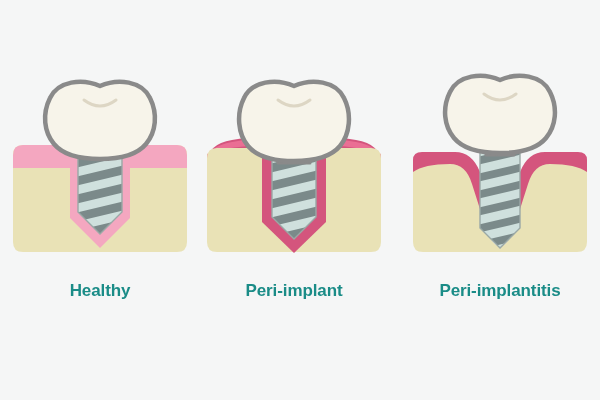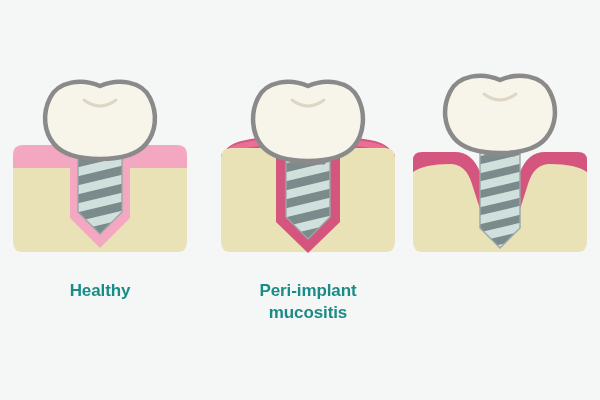--- a/index.html
+++ b/index.html
@@ -91,21 +91,21 @@
         <path d="M100,26 C118,18 142,21 150,38 C158,54 156,72 146,84 C136,96 116,99 100,99
                  C84,99 64,96 54,84 C44,72 42,54 50,38 C58,21 82,18 100,26 Z" fill="#f7f4ea" stroke="#8a8a8a" stroke-width="4.5" stroke-linejoin="round"></path>
         <path d="M84,40 Q100,52 116,40" fill="none" stroke="#ddd6c4" stroke-width="3" stroke-linecap="round"></path>
       </svg>
     </div>
     <div class="panel-label">
       <span class="line">Healthy</span>
     </div>
   </div>
 
-  <div class="panel" style="left:208px;">
+  <div class="panel" style="left:194px;">
     <div class="panel-art">
       <svg viewBox="0 0 200 200" width="200" height="200">
         <defs>
           <clipPath id="c2-screw">
             <path d="M78,100 L122,100 L122,157 L100,179 L78,157 Z"></path>
           </clipPath>
         </defs>
 
         <path d="M13,104 Q13,84 38,80 Q70,74 100,74 Q130,74 162,80 Q187,84 187,104 L187,120 L13,120 Z" fill="#d4557d"></path>
         <path d="M13,104 Q13,86 38,82 Q70,76 100,76 Q130,76 162,82 Q187,86 187,104 L187,94 Q160,84 100,84 Q40,84 13,94 Z" fill="#ea6f94"></path>
@@ -128,21 +128,20 @@
 
         <path d="M84,88 L116,88 L116,103 L84,103 Z" fill="#cfe0dd" stroke="#8a8a8a" stroke-width="3" stroke-linejoin="round"></path>
 
         <path d="M100,26 C118,18 142,21 150,38 C158,54 156,74 146,86 C136,98 116,101 100,101
                  C84,101 64,98 54,86 C44,74 42,54 50,38 C58,21 82,18 100,26 Z" fill="#f7f4ea" stroke="#8a8a8a" stroke-width="4.5" stroke-linejoin="round"></path>
         <path d="M84,40 Q100,52 116,40" fill="none" stroke="#ddd6c4" stroke-width="3" stroke-linecap="round"></path>
       </svg>
     </div>
     <div class="panel-label">
       <span class="line">Peri-implant</span>
-      <span class="line">mucositis</span>
     </div>
   </div>
 
   <div class="panel" style="left:400px;">
     <div class="panel-art">
       <svg viewBox="0 0 200 200" width="200" height="200">
         <defs>
           <clipPath id="c3-screw">
             <path d="M80,92 L120,92 L120,168 L100,188 L80,168 Z"></path>
           </clipPath>
@@ -170,15 +169,18 @@
         </g>
         <path d="M80,92 L120,92 L120,168 L100,188 L80,168 Z" fill="none" stroke="#9aa8a6" stroke-width="1.4"></path>
 
         <path d="M86,80 L114,80 L114,95 L86,95 Z" fill="#cfe0dd" stroke="#8a8a8a" stroke-width="3" stroke-linejoin="round"></path>
 
         <path d="M100,20 C118,12 142,15 150,32 C158,48 156,66 146,78 C136,90 116,93 100,93
                  C84,93 64,90 54,78 C44,66 42,48 50,32 C58,15 82,12 100,20 Z" fill="#f7f4ea" stroke="#8a8a8a" stroke-width="4.5" stroke-linejoin="round"></path>
         <path d="M84,34 Q100,46 116,34" fill="none" stroke="#ddd6c4" stroke-width="3" stroke-linecap="round"></path>
       </svg>
     </div>
+    <div class="panel-label">
+      <span class="line">Peri-implantitis</span>
+    </div>
   </div>
 
 </div>
 
 </body></html>

